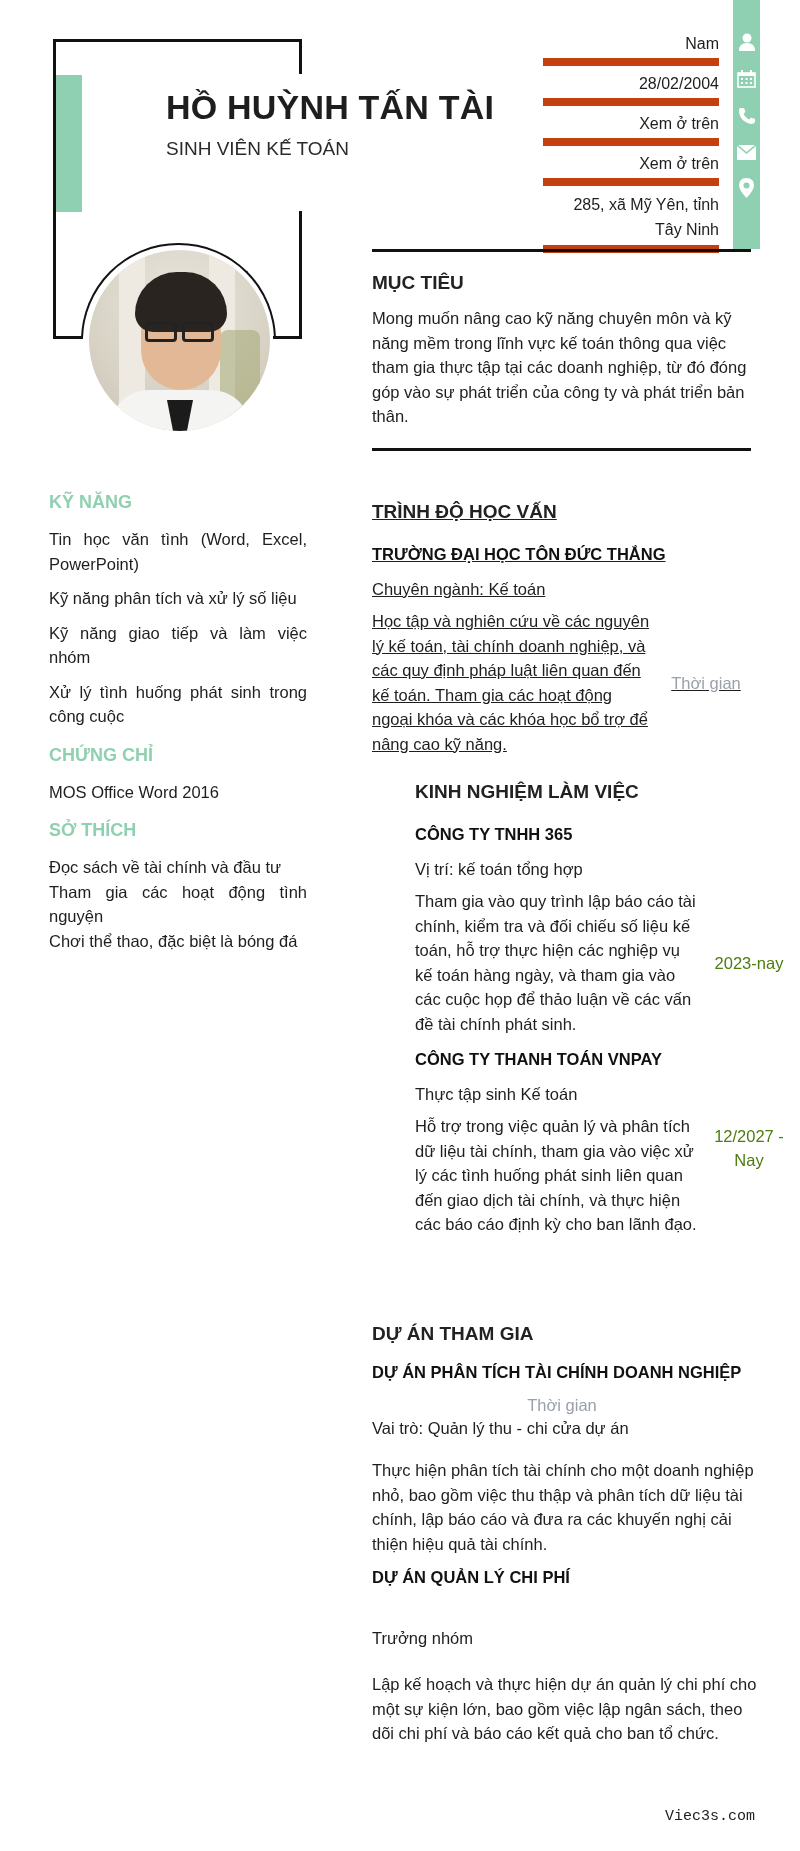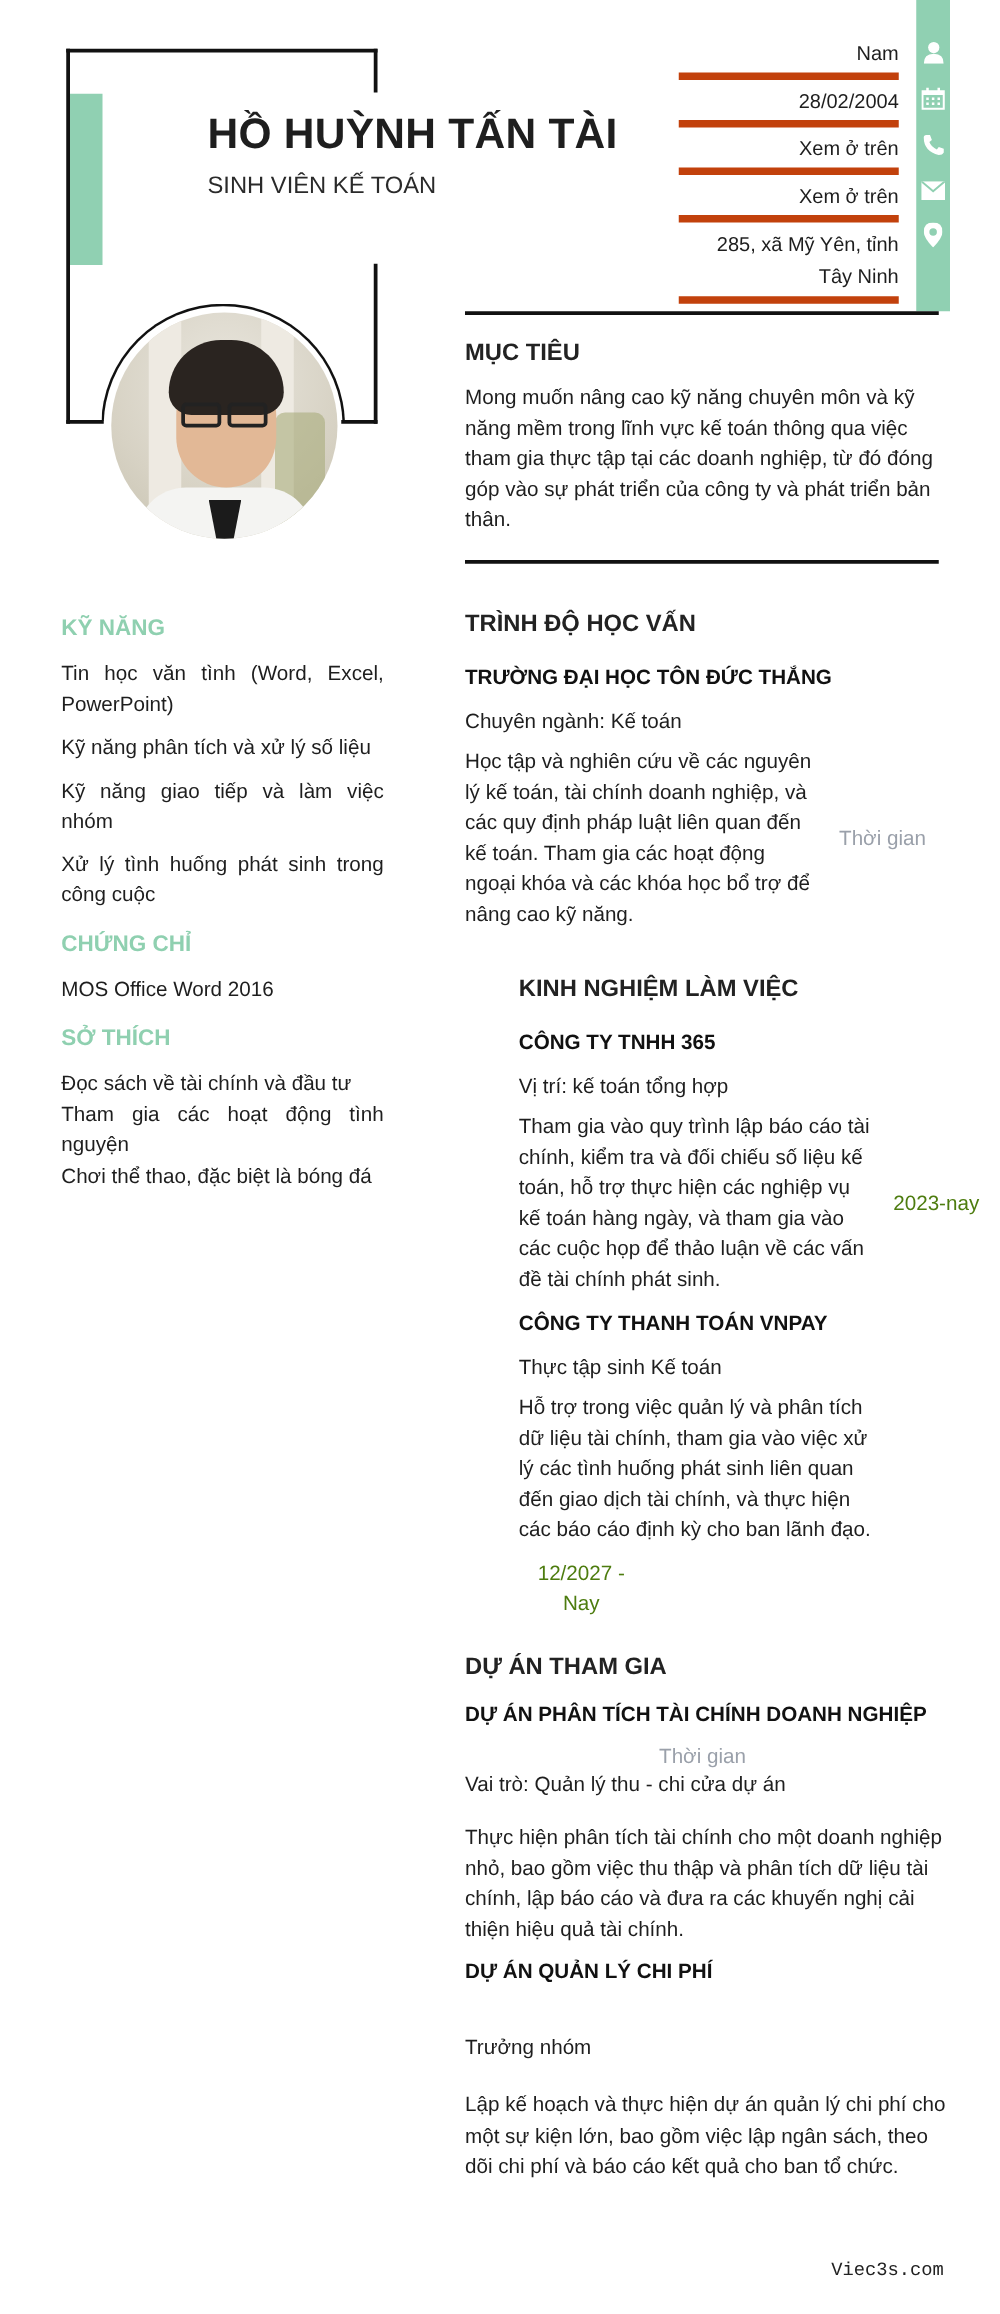--- a/index.html
+++ b/index.html
@@ -24,21 +24,21 @@
   .photo .green { position: absolute; right: 10px; top: 80px; width: 40px; height: 90px; background: #a9ab7c; opacity: .6; border-radius: 8px; }
   .photo .hair { position: absolute; left: 46px; top: 22px; width: 92px; height: 60px; background: #2a2420; border-radius: 46px 46px 20px 20px; }
   .photo .face { position: absolute; left: 52px; top: 44px; width: 80px; height: 96px; background: #e2b896; border-radius: 38px 38px 40px 40px; }
   .photo .glasses-l { position: absolute; left: 56px; top: 72px; width: 32px; height: 20px; border: 3px solid #222; border-radius: 4px; }
   .photo .glasses-r { position: absolute; left: 93px; top: 72px; width: 32px; height: 20px; border: 3px solid #222; border-radius: 4px; }
   .photo .shirt { position: absolute; left: 20px; top: 140px; width: 142px; height: 60px; background: #f4f4f2; border-radius: 40px 40px 0 0; }
   .photo .tie { position: absolute; left: 78px; top: 150px; width: 26px; height: 40px; background: #1b1b1b; clip-path: polygon(0 0, 100% 0, 70% 100%, 30% 100%); }
 
   
   .contact { position: absolute; left: 543px; top: 26px; width: 176px; }
-  .contact-row { position: relative; border-bottom: 6px solid #c2410c; text-align: right; font-size: 16px; color: #1e1e1e; line-height: 22px; padding: 7px 0 3px 0; }
+  .contact-row { position: relative; border-bottom: 8px solid #c2410c; text-align: right; font-size: 16px; color: #1e1e1e; line-height: 22px; padding: 7px 0 3px 0; }
   .contact-row.multi { padding-top: 6px; padding-bottom: 3px; line-height: 25px; }
   .icon-strip { position: absolute; left: 733px; top: 0; width: 27px; height: 249px; background: #90d0b2; }
   .icon-strip .ic { position: absolute; left: 4px; width: 19px; height: 19px; display: flex; align-items: center; justify-content: center; }
   .icon-strip svg { display: block; }
 
   
   .section-rule { position: absolute; left: 372px; width: 379px; height: 3px; background: #111; }
   .right-col { position: absolute; left: 372px; width: 385px; }
   .sec-title { font-size: 19px; font-weight: bold; color: #222; }
   .para { font-size: 16.5px; line-height: 24.5px; color: #1e1e1e; }
@@ -154,42 +154,42 @@
 
   <div class="left-title">CHỨNG CHỈ</div>
   <div class="left-item" style="margin-bottom:16px;">MOS Office Word 2016</div>
 
   <div class="left-title">SỞ THÍCH</div>
   <div class="left-item tight">Đọc sách về tài chính và đầu tư</div>
   <div class="left-item tight">Tham gia các hoạt động tình nguyện</div>
   <div class="left-item tight">Chơi thể thao, đặc biệt là bóng đá</div>
 </div>
 
-<div class="right-col" style="top:489px;">
+<div class="right-col" style="top:501px;text-decoration:underline;">
   <div class="sec-title">TRÌNH ĐỘ HỌC VẤN</div>
   <div class="entry-title" style="margin-top:22px;">TRƯỜNG ĐẠI HỌC TÔN ĐỨC THẮNG</div>
   <div class="entry-sub" style="margin-top:16px;">Chuyên ngành: Kế toán</div>
   <div class="entry-row" style="margin-top:10px;">
     <div class="entry-desc">Học tập và nghiên cứu về các nguyên lý kế toán, tài chính doanh nghiệp, và các quy định pháp luật liên quan đến kế toán. Tham gia các hoạt động ngoại khóa và các khóa học bổ trợ để nâng cao kỹ năng.</div>
     <div class="entry-time time-gray">Thời gian</div>
   </div>
 </div>
 
 <div class="right-col" style="top:781px;margin-left:43px;">
   <div class="sec-title">KINH NGHIỆM LÀM VIỆC</div>
   <div class="entry-title" style="margin-top:22px;">CÔNG TY TNHH 365</div>
   <div class="entry-sub" style="margin-top:16px;">Vị trí: kế toán tổng hợp</div>
   <div class="entry-row" style="margin-top:10px;">
     <div class="entry-desc">Tham gia vào quy trình lập báo cáo tài chính, kiểm tra và đối chiếu số liệu kế toán, hỗ trợ thực hiện các nghiệp vụ kế toán hàng ngày, và tham gia vào các cuộc họp để thảo luận về các vấn đề tài chính phát sinh.</div>
     <div class="entry-time time-gold">2023-nay</div>
   </div>
 
   <div class="entry-title" style="margin-top:14px;">CÔNG TY THANH TOÁN VNPAY</div>
   <div class="entry-sub" style="margin-top:16px;">Thực tập sinh Kế toán</div>
-  <div class="entry-row" style="margin-top:10px; align-items:flex-start;flex-direction:column;">
+  <div class="entry-row" style="margin-top:10px; align-items:flex-start;">
     <div class="entry-desc">Hỗ trợ trong việc quản lý và phân tích dữ liệu tài chính, tham gia vào việc xử lý các tình huống phát sinh liên quan đến giao dịch tài chính, và thực hiện các báo cáo định kỳ cho ban lãnh đạo.</div>
     <div class="entry-time time-gold" style="padding-top:10px;">
       <div>12/2027 -</div>
       <div>Nay</div>
     </div>
   </div>
 </div>
 
 <div class="right-col" style="top:1323px;">
   <div class="sec-title">DỰ ÁN THAM GIA</div>

